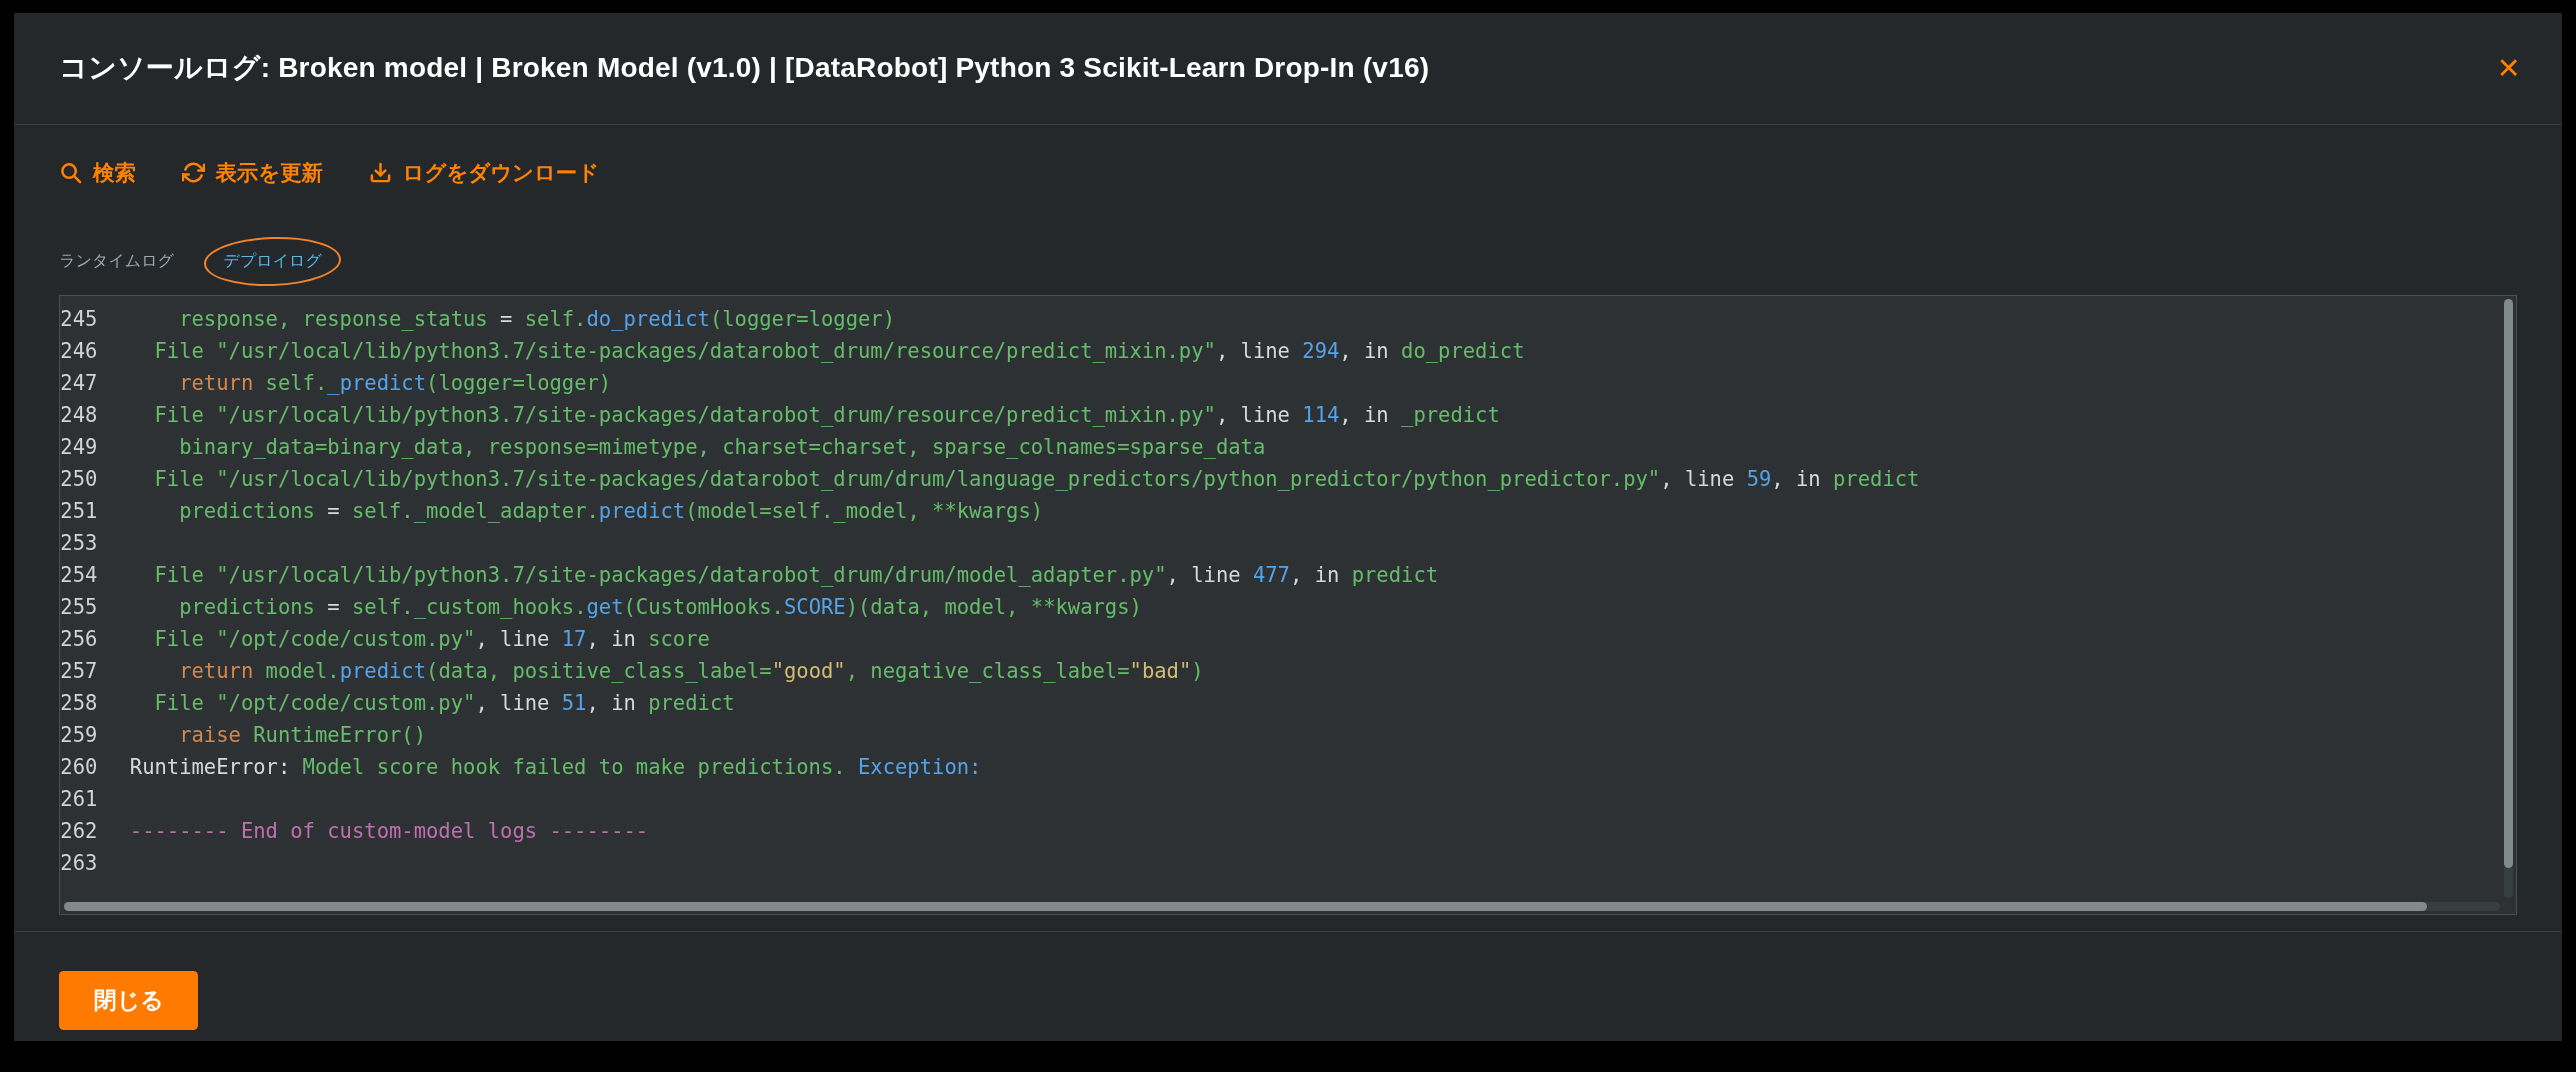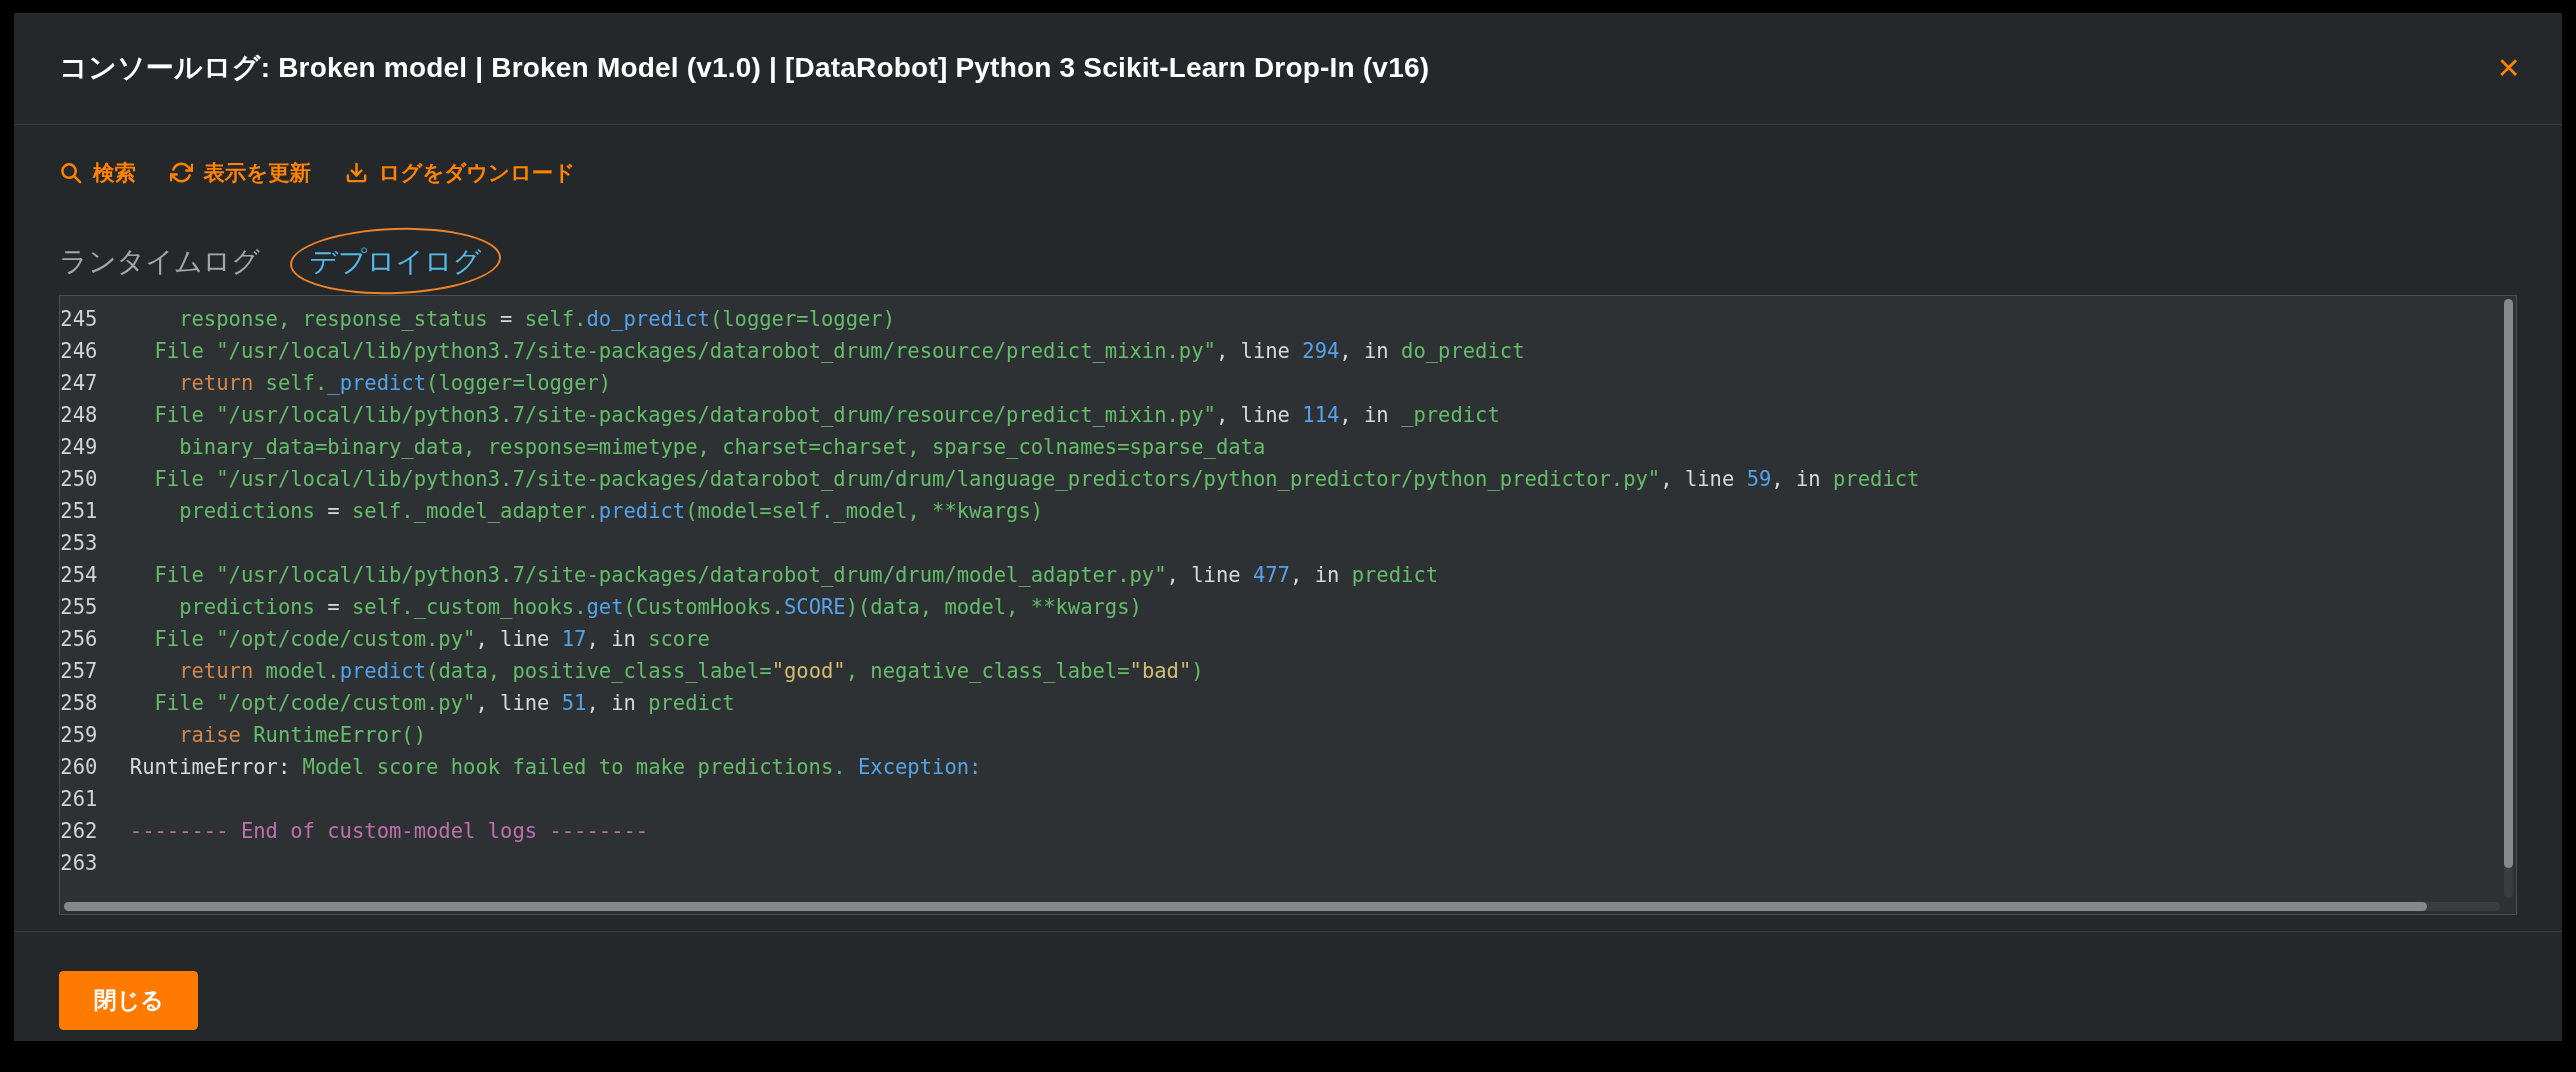--- a/index.html
+++ b/index.html
@@ -26,26 +26,26 @@
   }
   *{box-sizing:border-box;margin:0;padding:0}
   html,body{width:2576px;height:1073px;background:var(--bg);overflow:hidden}
   body{font-family:"Liberation Sans","DejaVu Sans",sans-serif;position:relative}
   .modal{position:absolute;top:12.5px;left:14.3px;right:14.3px;bottom:32px;background:var(--modal-bg)}
 
   .modal-header{position:absolute;top:0;left:0;right:0;height:112px;display:flex;align-items:center;justify-content:space-between;padding:0 41px 0 45px;border-bottom:0.9px solid var(--divider)}
   .modal-title{font-size:28px;font-weight:700;color:#ffffff;letter-spacing:0.2px}
   .close-x{background:none;border:none;color:var(--orange);font-size:28.5px;font-weight:700;line-height:1;cursor:pointer;font-family:inherit}
 
-  .toolbar{position:absolute;top:113px;left:0;right:0;height:93px;display:flex;align-items:center;gap:34px;padding-left:45px}
+  .toolbar{position:absolute;top:113px;left:0;right:0;height:93px;display:flex;align-items:center;gap:46px;padding-left:45px}
   .tool{display:flex;align-items:center;gap:10.7px;color:var(--orange);font-size:21.4px;font-weight:600;cursor:pointer;text-decoration:none}
   .tool svg{display:block;stroke:var(--orange);fill:none;stroke-width:2.6;stroke-linecap:round;stroke-linejoin:round}
 
   .tabs{position:absolute;top:216px;left:0;right:0;height:66px;display:flex;align-items:center;gap:46px;padding-left:45px}
-  .tab{font-size:28px;color:var(--tab-inactive);cursor:pointer}
+  .tab{font-size:16px;color:var(--tab-inactive);cursor:pointer}
   .tab.active{color:var(--tab-active)}
   .tab-annotated{position:relative;padding:0 3.6px}
   .annotation-ellipse{position:absolute;left:-16px;right:-16px;top:-14.3px;bottom:-13.4px;border:2.7px solid var(--annotation);border-radius:50%;transform:rotate(-2deg);pointer-events:none}
 
   .log-viewer{position:absolute;top:282px;left:45px;right:45px;height:620px;background:var(--log-bg);border:0.9px solid var(--log-border);overflow:hidden;padding-top:7.1px}
   .log-line{display:flex;height:32px;line-height:32px;font-family:"DejaVu Sans Mono","Liberation Mono",monospace;font-size:20.5px;white-space:pre}
   .ln{flex:none;width:57px;text-align:left;color:var(--line-number)}
   .code{padding-left:12.5px}
   .tk-g{color:var(--c-g)}
   .tk-b{color:var(--c-b)}

